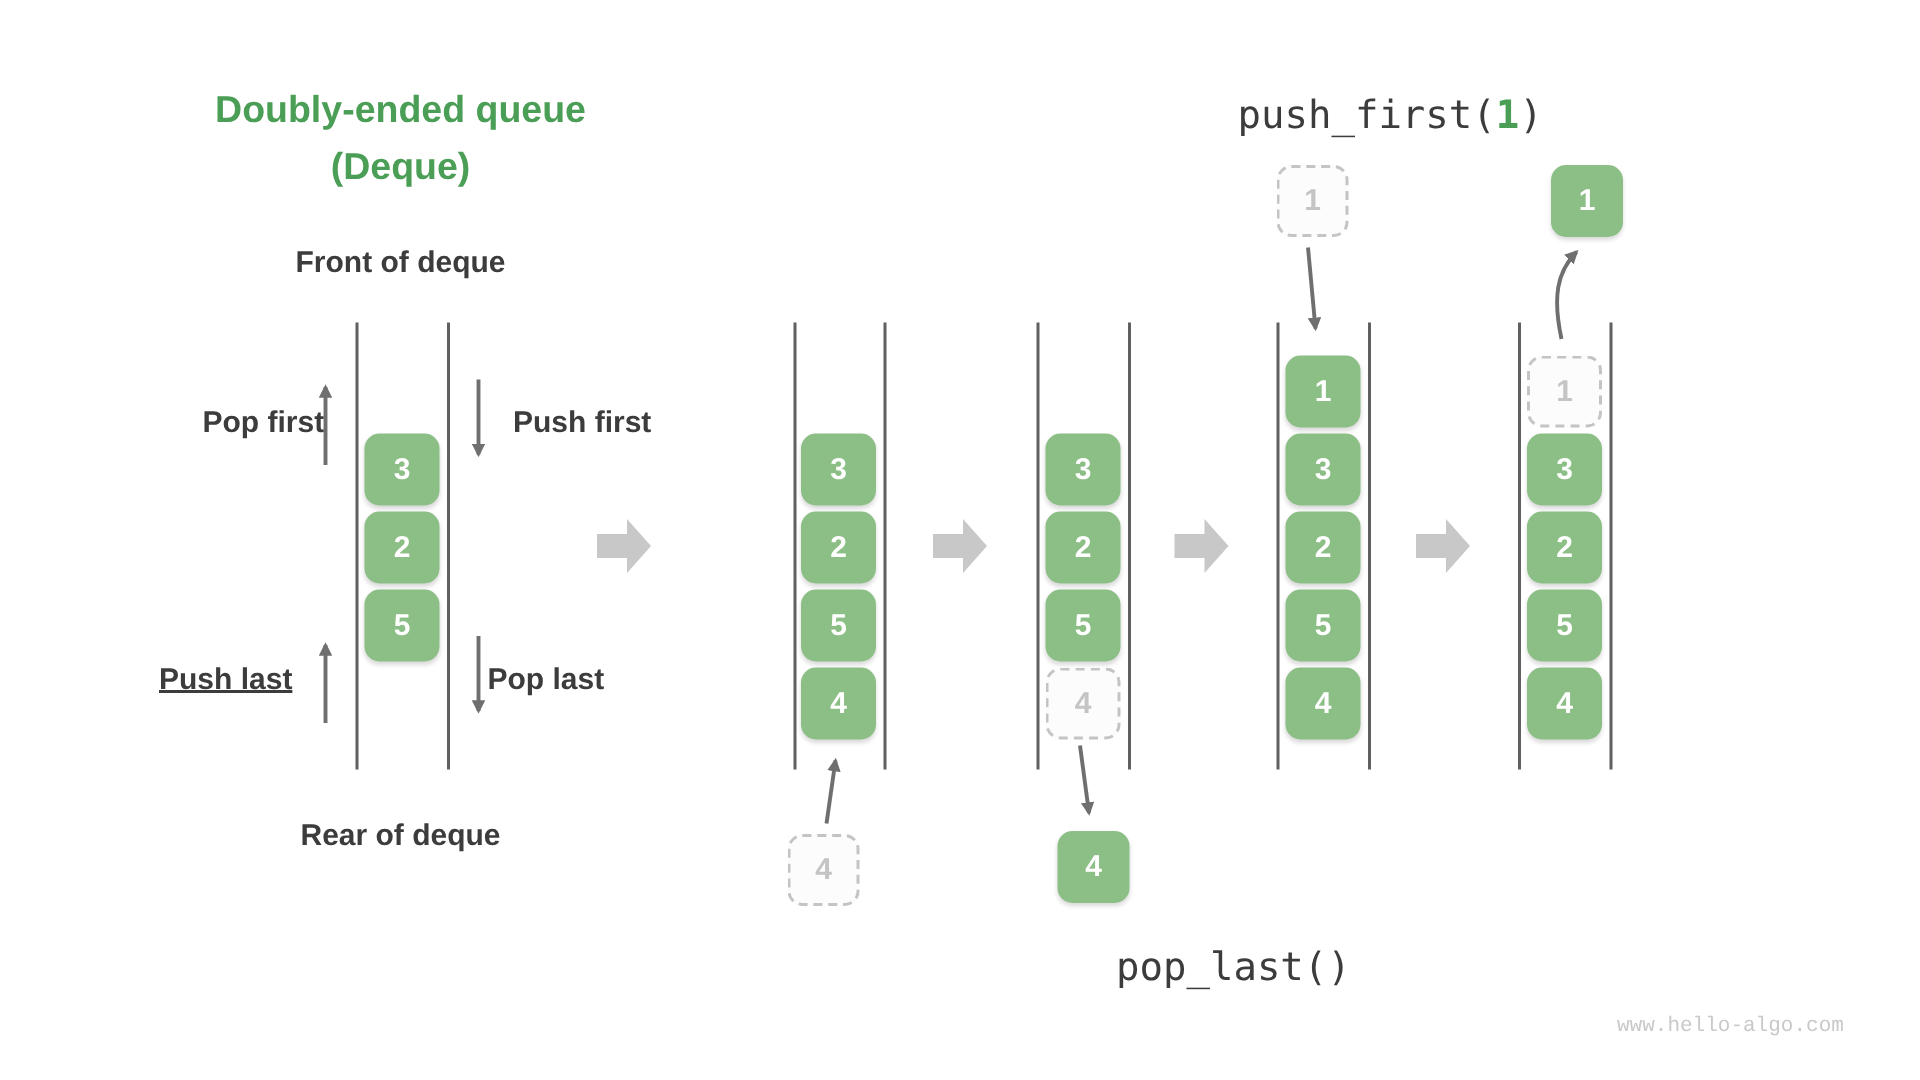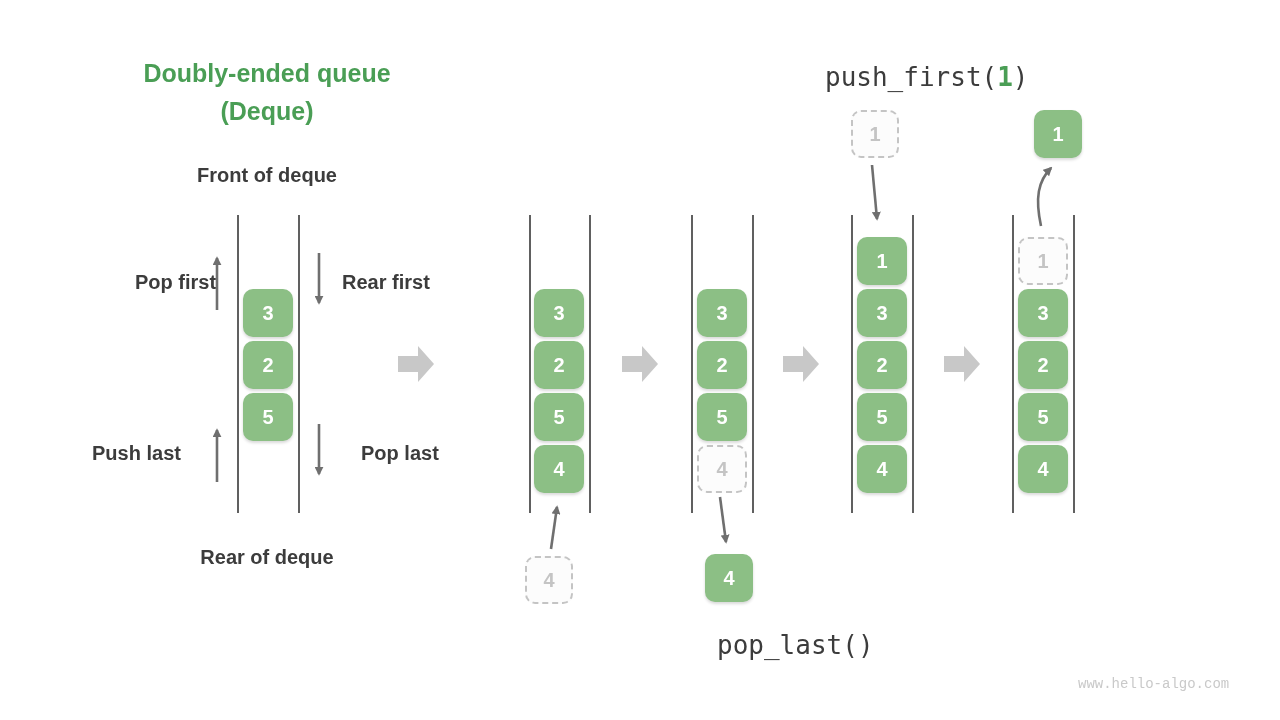--- a/index.html
+++ b/index.html
@@ -95,23 +95,23 @@
 
   <div class="title">
     <div>Doubly-ended queue</div>
     <div>(Deque)</div>
   </div>
 
   <div class="label centered" style="left:137px; top:164px;">Front of deque</div>
   <div class="label centered" style="left:137px; top:546px;">Rear of deque</div>
 
   <div class="label" style="left:99px; top:271px;margin-left:36px;">Pop first</div>
-  <div class="label" style="left:342px; top:271px;">Rear first</div>
-  <div class="label" style="left:92px; top:442px;">Push last</div>
-  <div class="label" style="left:361px; top:442px;">Pop last</div>
+  <div class="label" style="left:342px; top:271px;">Push first</div>
+  <div class="label" style="left:106px; top:442px;text-decoration:underline;">Push last</div>
+  <div class="label" style="left:325px; top:442px;">Pop last</div>
 
   <div class="rail" style="left:237px;"></div>
   <div class="rail" style="left:298px;"></div>
 
   <div class="cell" style="left:243px; top:289px;">3</div>
   <div class="cell" style="left:243px; top:341px;">2</div>
   <div class="cell" style="left:243px; top:393px;">5</div>
 
   <div class="rail" style="left:529px;"></div>
   <div class="rail" style="left:589px;"></div>
@@ -121,21 +121,21 @@
   <div class="cell" style="left:534px; top:445px;">4</div>
   <div class="cell ghost" style="left:525px; top:556px; width:48px;">4</div>
 
   <div class="rail" style="left:691px;"></div>
   <div class="rail" style="left:752px;"></div>
   <div class="cell" style="left:697px; top:289px;">3</div>
   <div class="cell" style="left:697px; top:341px;">2</div>
   <div class="cell" style="left:697px; top:393px;">5</div>
   <div class="cell ghost" style="left:697px; top:445px;">4</div>
   <div class="cell" style="left:705px; top:554px; width:48px;">4</div>
-  <div class="code" style="left:717px; top:630px;">
+  <div class="code" style="left:744px; top:630px;">
     <span>pop_last()</span><span class="arg"></span><span></span>
   </div>
 
   <div class="rail" style="left:851px;"></div>
   <div class="rail" style="left:912px;"></div>
   <div class="cell" style="left:857px; top:237px;">1</div>
   <div class="cell" style="left:857px; top:289px;">3</div>
   <div class="cell" style="left:857px; top:341px;">2</div>
   <div class="cell" style="left:857px; top:393px;">5</div>
   <div class="cell" style="left:857px; top:445px;">4</div>

